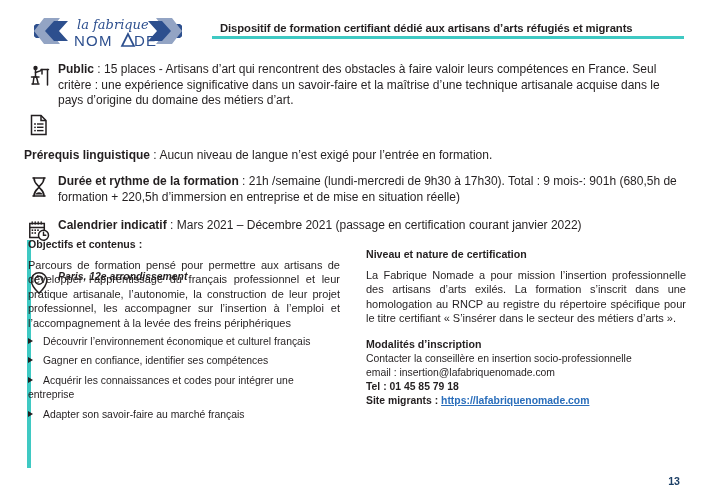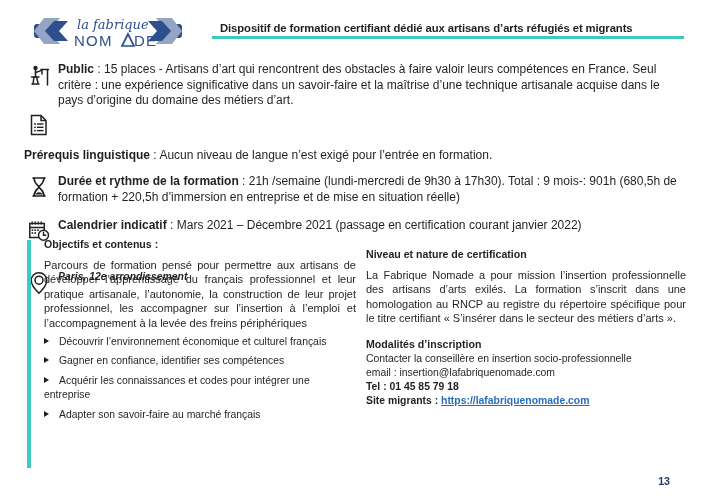--- a/index.html
+++ b/index.html
@@ -107,21 +107,21 @@
     position: absolute;
     left: 27px;
     top: 2px;
     width: 4px;
     height: 228px;
     background: #3fc9c3;
   }
 
   #col-left {
     position: absolute;
-    left: 44px;
+    left: 28px;
     top: 0px;
     width: 312px;
   }
   #col-right {
     position: absolute;
     left: 366px;
     top: 10px;
     width: 320px;
   }
 
@@ -173,21 +173,21 @@
   }
   .contact-line.bold { font-weight: bold; }
   a.weblink {
     color: #2a6ebb;
     text-decoration: underline;
   }
 
   
   #page-number {
     position: absolute;
-    right: 36px;
+    right: 26px;
     bottom: 9px;
     font-size: 10.6px;
     font-weight: bold;
     color: #1c3f66;
   }
 </style>
 </head>
 <body>
 
 <div id="header">

